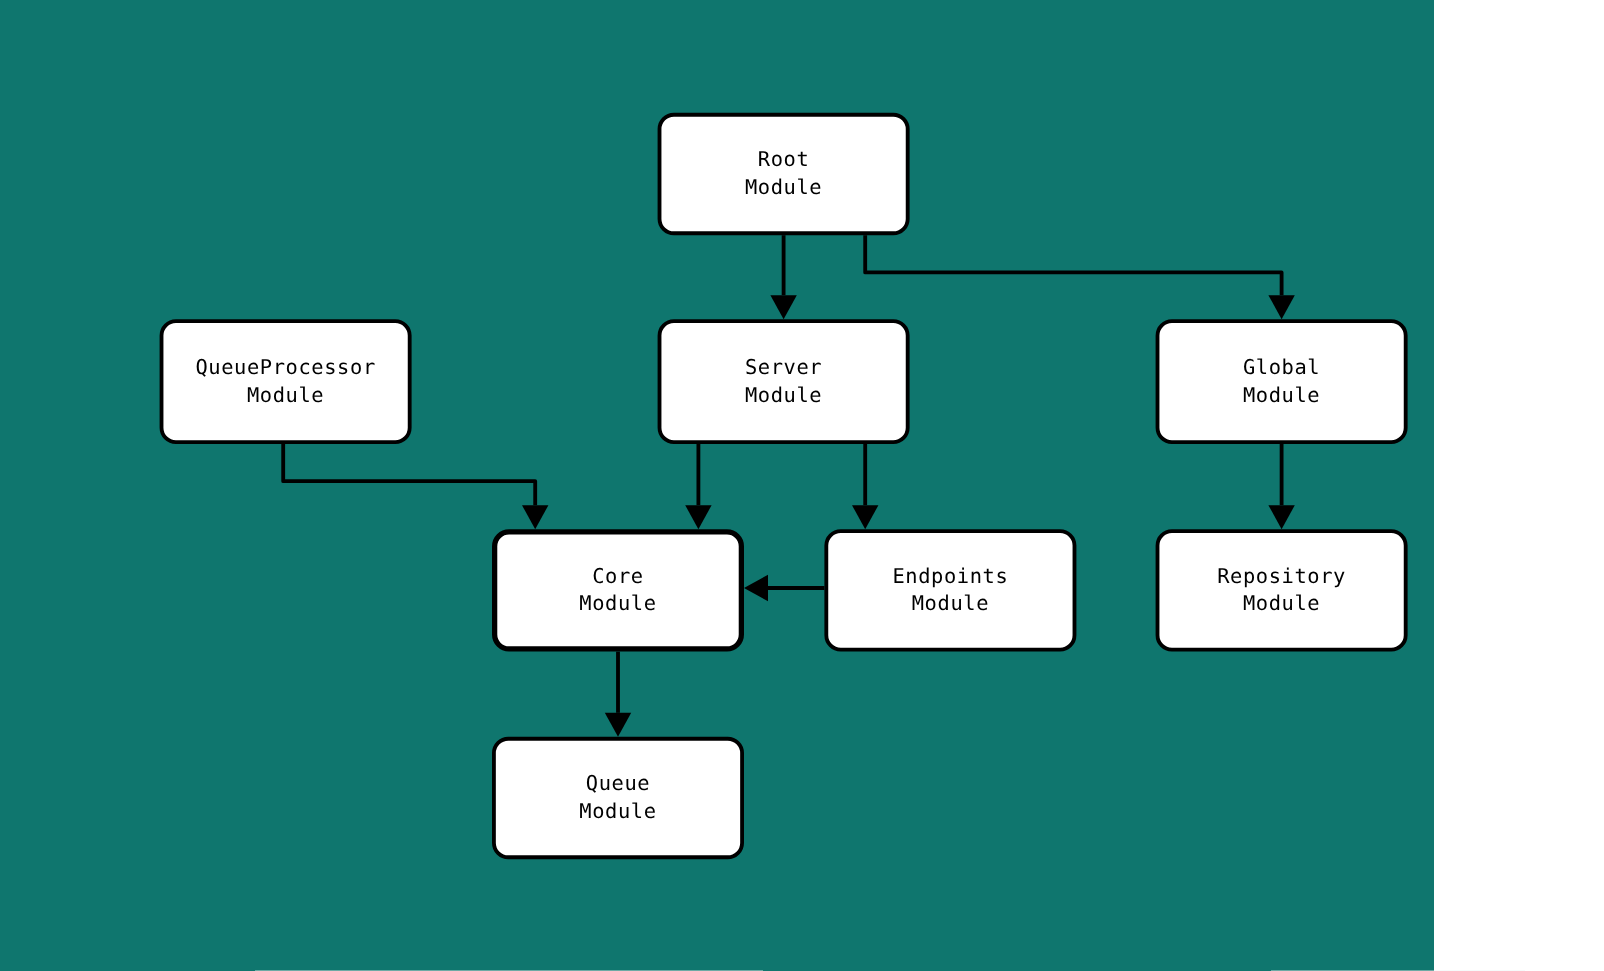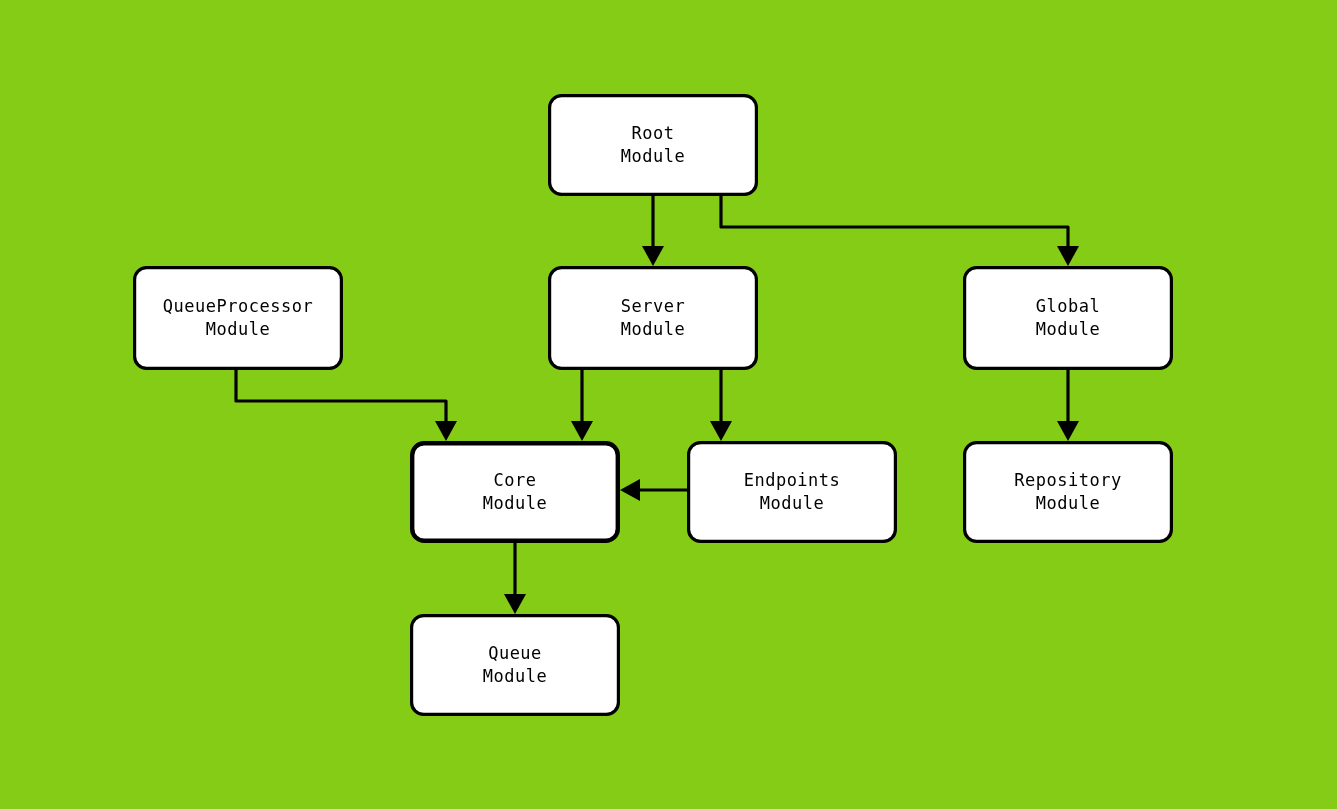--- a/index.html
+++ b/index.html
@@ -8,23 +8,23 @@
     background: #ffffff;
   }
   body {
     width: 1337px;
     height: 809px;
     overflow: hidden;
     font-family: "DejaVu Sans Mono", monospace;
   }
   #diagram-root {
     position: relative;
-    width: 1337px;
+    width: 1195px;
     height: 809px;
-    background: #84cc16;
+    background: #0f766e;
   }
   svg#graph {
     display: block;
     width: 1337px;
     height: 809px;
   }
   .node-box {
     fill: #ffffff;
     stroke: #000000;
   }

